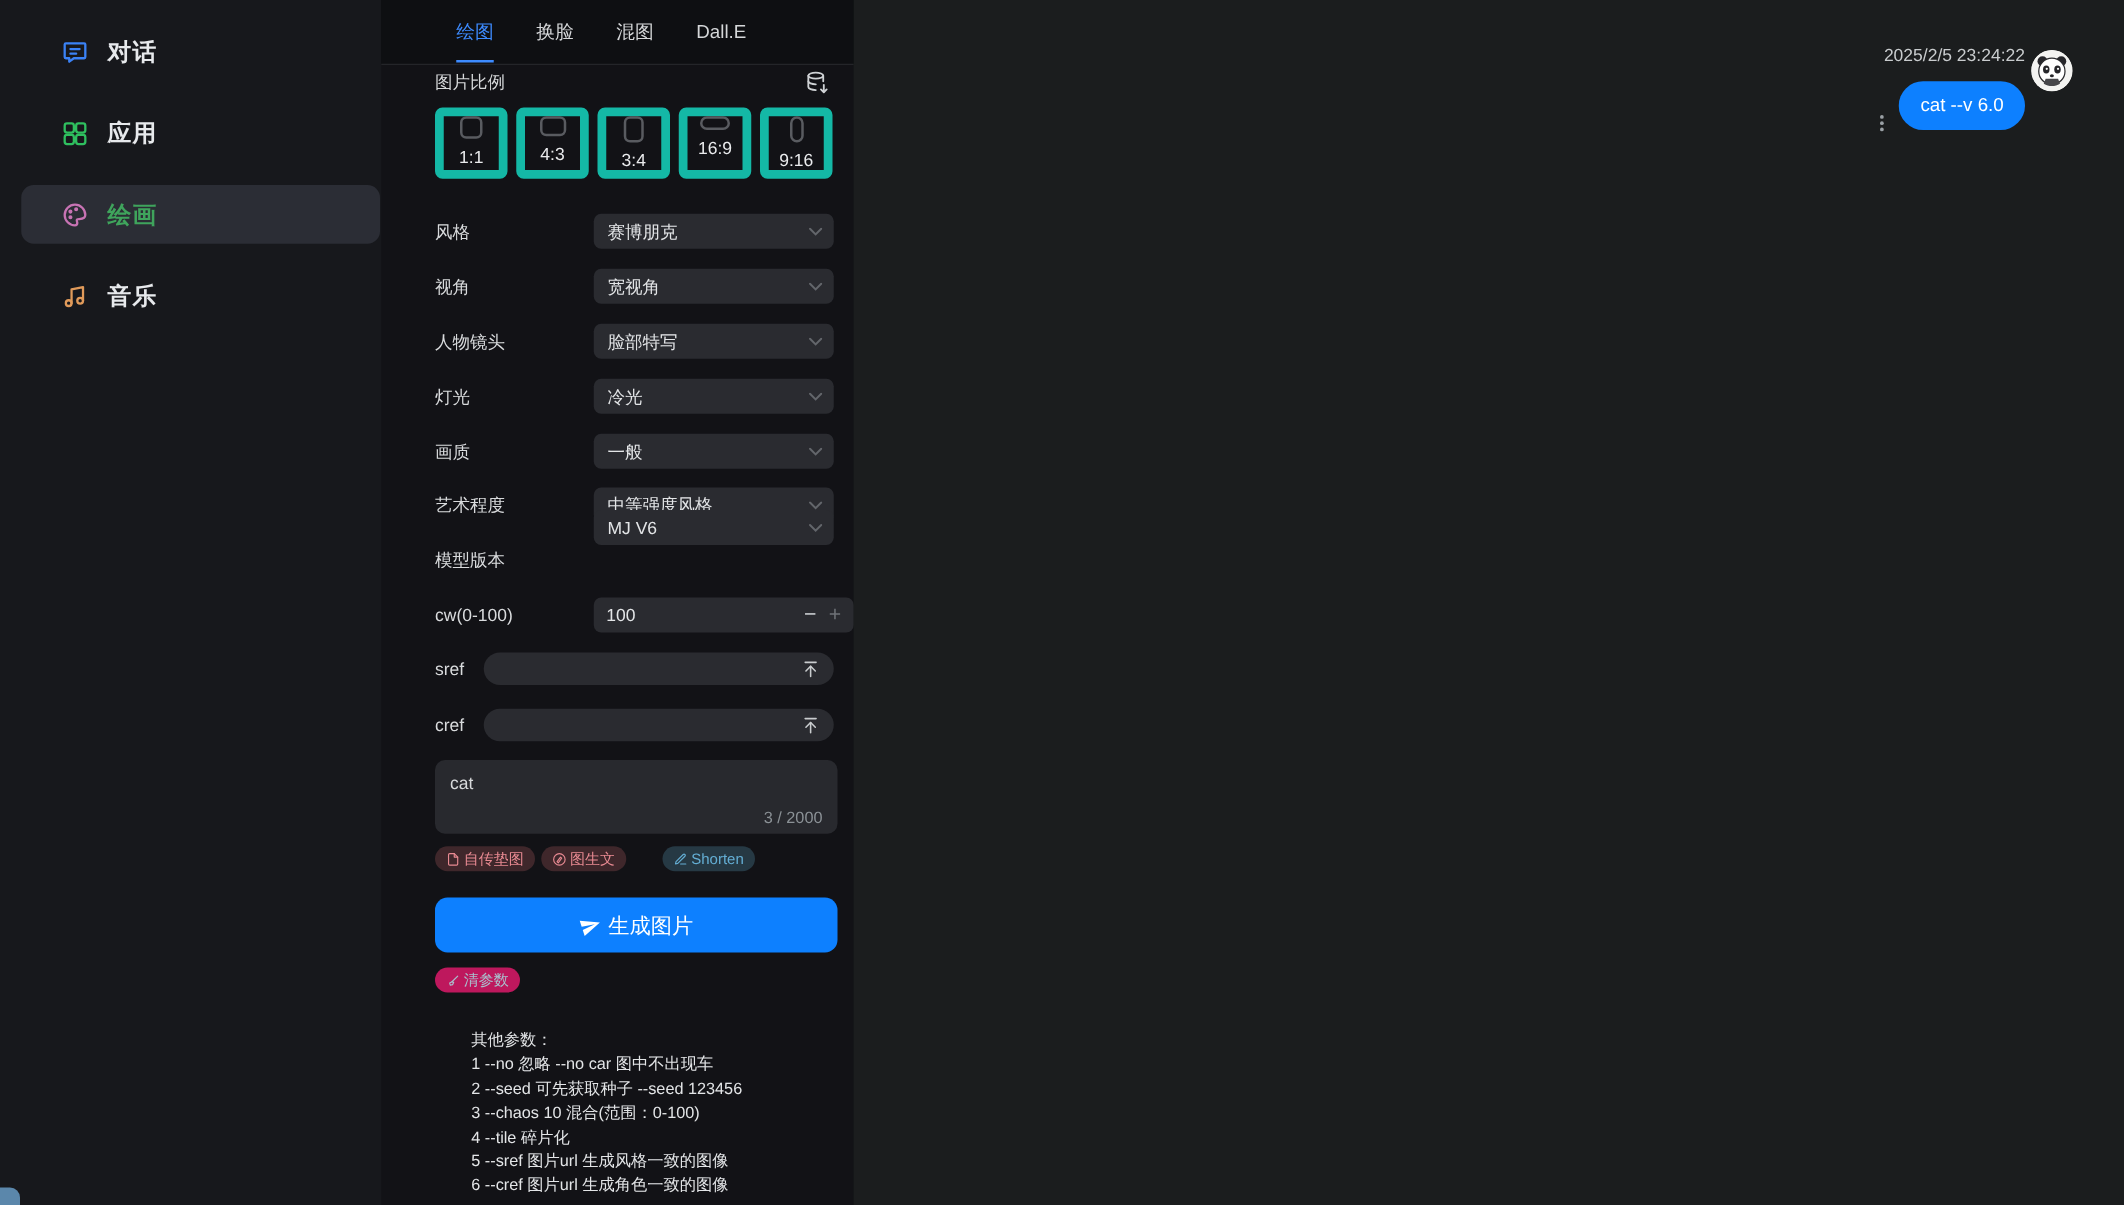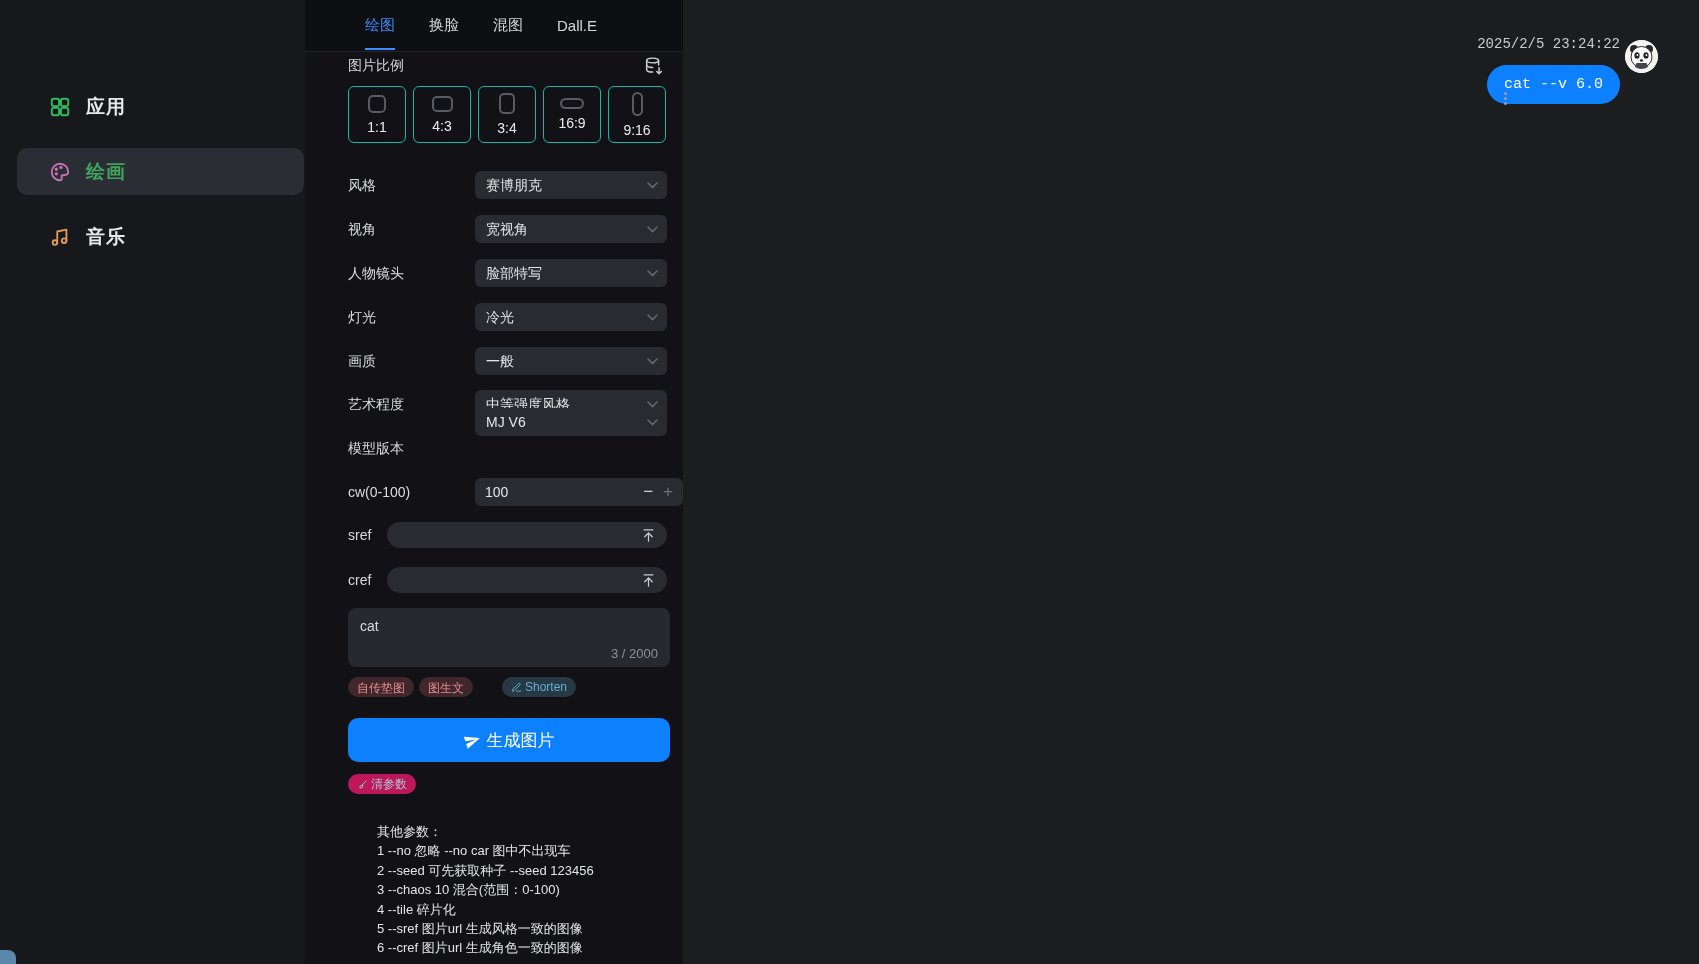--- a/index.html
+++ b/index.html
@@ -20,21 +20,21 @@
   
   .panel { position:absolute; left:305px; top:0; width:378px; height:964px; background:#121216; }
   .tabbar { position:absolute; left:0; top:0; width:378px; height:52px; background:#0e0f12; border-bottom:1px solid #242529; display:flex; align-items:center; padding-left:60px; gap:34px; }
   .tab { font-size:15px; color:#d5d7d9; cursor:pointer; padding:15px 0 13px; border-bottom:2px solid transparent; }
   .tab.active { color:#3d8bff; border-bottom-color:#3d8bff; }
 
   .ratio-label { position:absolute; left:43px; top:57px; font-size:14px; color:#d6d8da; }
   .db-icon { position:absolute; left:338px; top:55px; width:22px; height:22px; cursor:pointer; }
 
   .ratio-row { position:absolute; left:43px; top:86px; display:flex; gap:7px; }
-  .ratio-btn { width:58px; height:57px; border:1px solid #14b8a6; border-radius:6px; display:flex; flex-direction:column; align-items:center; justify-content:center; gap:6px; cursor:pointer; background:transparent; }
+  .ratio-btn { width:58px; height:57px; border:7px solid #14b8a6; border-radius:6px; display:flex; flex-direction:column; align-items:center; gap:6px; cursor:pointer; background:transparent; }
   .ratio-shape { border:2px solid #595b60; border-radius:5px; }
   .rs-11 { width:18px; height:18px; }
   .rs-43 { width:21px; height:16px; }
   .rs-34 { width:16px; height:21px; }
   .rs-169 { width:24px; height:11px; border-radius:6px; }
   .rs-916 { width:11px; height:24px; border-radius:6px; }
   .ratio-btn span { font-size:14px; color:#eaebed; }
 
   .frow-label { position:absolute; left:43px; font-size:14px; color:#d9dbdd; }
   .select { position:absolute; left:170px; width:192px; height:28px; background:#2a2b30; border-radius:6px; font-size:14px; color:#e3e5e7; line-height:28px; padding:0 26px 0 11px; cursor:pointer; }
@@ -46,47 +46,57 @@
 
   .ref-label { position:absolute; left:43px; font-size:14px; color:#d9dbdd; }
   .ref-input { position:absolute; left:82px; width:280px; height:26px; background:#2a2b30; border-radius:13px; display:flex; align-items:center; justify-content:flex-end; padding-right:11px; }
 
   .prompt-box { position:absolute; left:43px; top:608px; width:322px; height:59px; background:#28292e; border-radius:8px; padding:10px 12px; cursor:text; }
   .prompt-box .ptext { font-size:14px; color:#d7d9db; }
   .prompt-box .counter { position:absolute; right:12px; bottom:6px; font-size:13px; color:#8b9196; }
 
   .tags-row { position:absolute; left:43px; top:677px; display:flex; align-items:center; gap:5px; }
   .tag { height:20px; border-radius:10px; display:inline-flex; align-items:center; gap:3px; padding:0 9px; font-size:12px; cursor:pointer; }
-  .tag.pink { background:#3f272b; color:#e88a92;flex-direction:column; }
+  .tag.pink { background:#3f272b; color:#e88a92; }
   .tag.blue { background:#263944; color:#64aed4; margin-left:24px; }
   .tag.grey { background:#be185d; color:#a9c2cf; }
 
   .gen-btn { position:absolute; left:43px; top:718px; width:322px; height:44px; background:#0d80ff; border:none; border-radius:10px; color:#fff; font-size:17px; display:flex; align-items:center; justify-content:center; gap:6px; cursor:pointer; font-family:inherit; }
 
   .clear-row { position:absolute; left:43px; top:774px; }
 
   .hints { position:absolute; left:43px; top:822px; font-size:13px; color:#e3e5e7; line-height:19.4px;margin-left:29px; }
 
   
-  .chat { position:absolute; left:683px; top:0; width:1016px; height:964px; background:#1b1d1e;font-family:Liberation Mono, monospace; }
+  .chat { position:absolute; left:683px; top:0; width:1016px; height:964px; background:#1b1d1e; }
   .timestamp { position:absolute; right:79px; top:36px; font-size:14px; color:#c9ccce; }
   .avatar { position:absolute; right:41px; top:40px; width:33px; height:33px; border-radius:50%; background:#f3f3f1; display:flex; align-items:center; justify-content:center; overflow:hidden; }
   .bubble { position:absolute; right:79px; top:65px; height:39px; line-height:39px; background:#0d80ff; border-radius:20px; padding:0 17px; color:#fff; font-size:15px; }
   .msg-menu { position:absolute; right:187px; top:87px; width:14px; height:22px; display:flex; flex-direction:column; align-items:center; justify-content:center; gap:2px; cursor:pointer; }
   .msg-menu i { width:3px; height:3px; border-radius:50%; background:#9aa0a5; }
 
   svg { display:block; }
 </style>
 </head>
 <body>
 
 <div id="app">
 
   <div class="sidebar">
 
+    <div class="nav-item" style="top:18px">
+      <span class="nicon">
+        <svg width="22" height="22" viewBox="0 0 24 24" fill="none" stroke="#3b82f6" stroke-width="2" stroke-linecap="round" stroke-linejoin="round">
+            <path d="M4 4h16c.6 0 1 .4 1 1v11c0 .6-.4 1-1 1h-9l-4 3v-3H4c-.6 0-1-.4-1-1V5c0-.6.4-1 1-1z"></path>
+            <line x1="8" y1="9" x2="16" y2="9"></line>
+            <line x1="8" y1="13" x2="13" y2="13"></line>
+          </svg>
+      </span>
+      <span class="nlabel">对话</span>
+    </div>
 
     <div class="nav-item" style="top:83px">
       <span class="nicon">
         <svg width="22" height="22" viewBox="0 0 24 24" fill="none" stroke="#2fbf5f" stroke-width="2" stroke-linecap="round" stroke-linejoin="round">
             <rect x="3" y="3" width="8" height="8" rx="2"></rect>
             <rect x="13" y="3" width="8" height="8" rx="2"></rect>
             <rect x="3" y="13" width="8" height="8" rx="2"></rect>
             <rect x="13" y="13" width="8" height="8" rx="2"></rect>
           </svg>
       </span>

